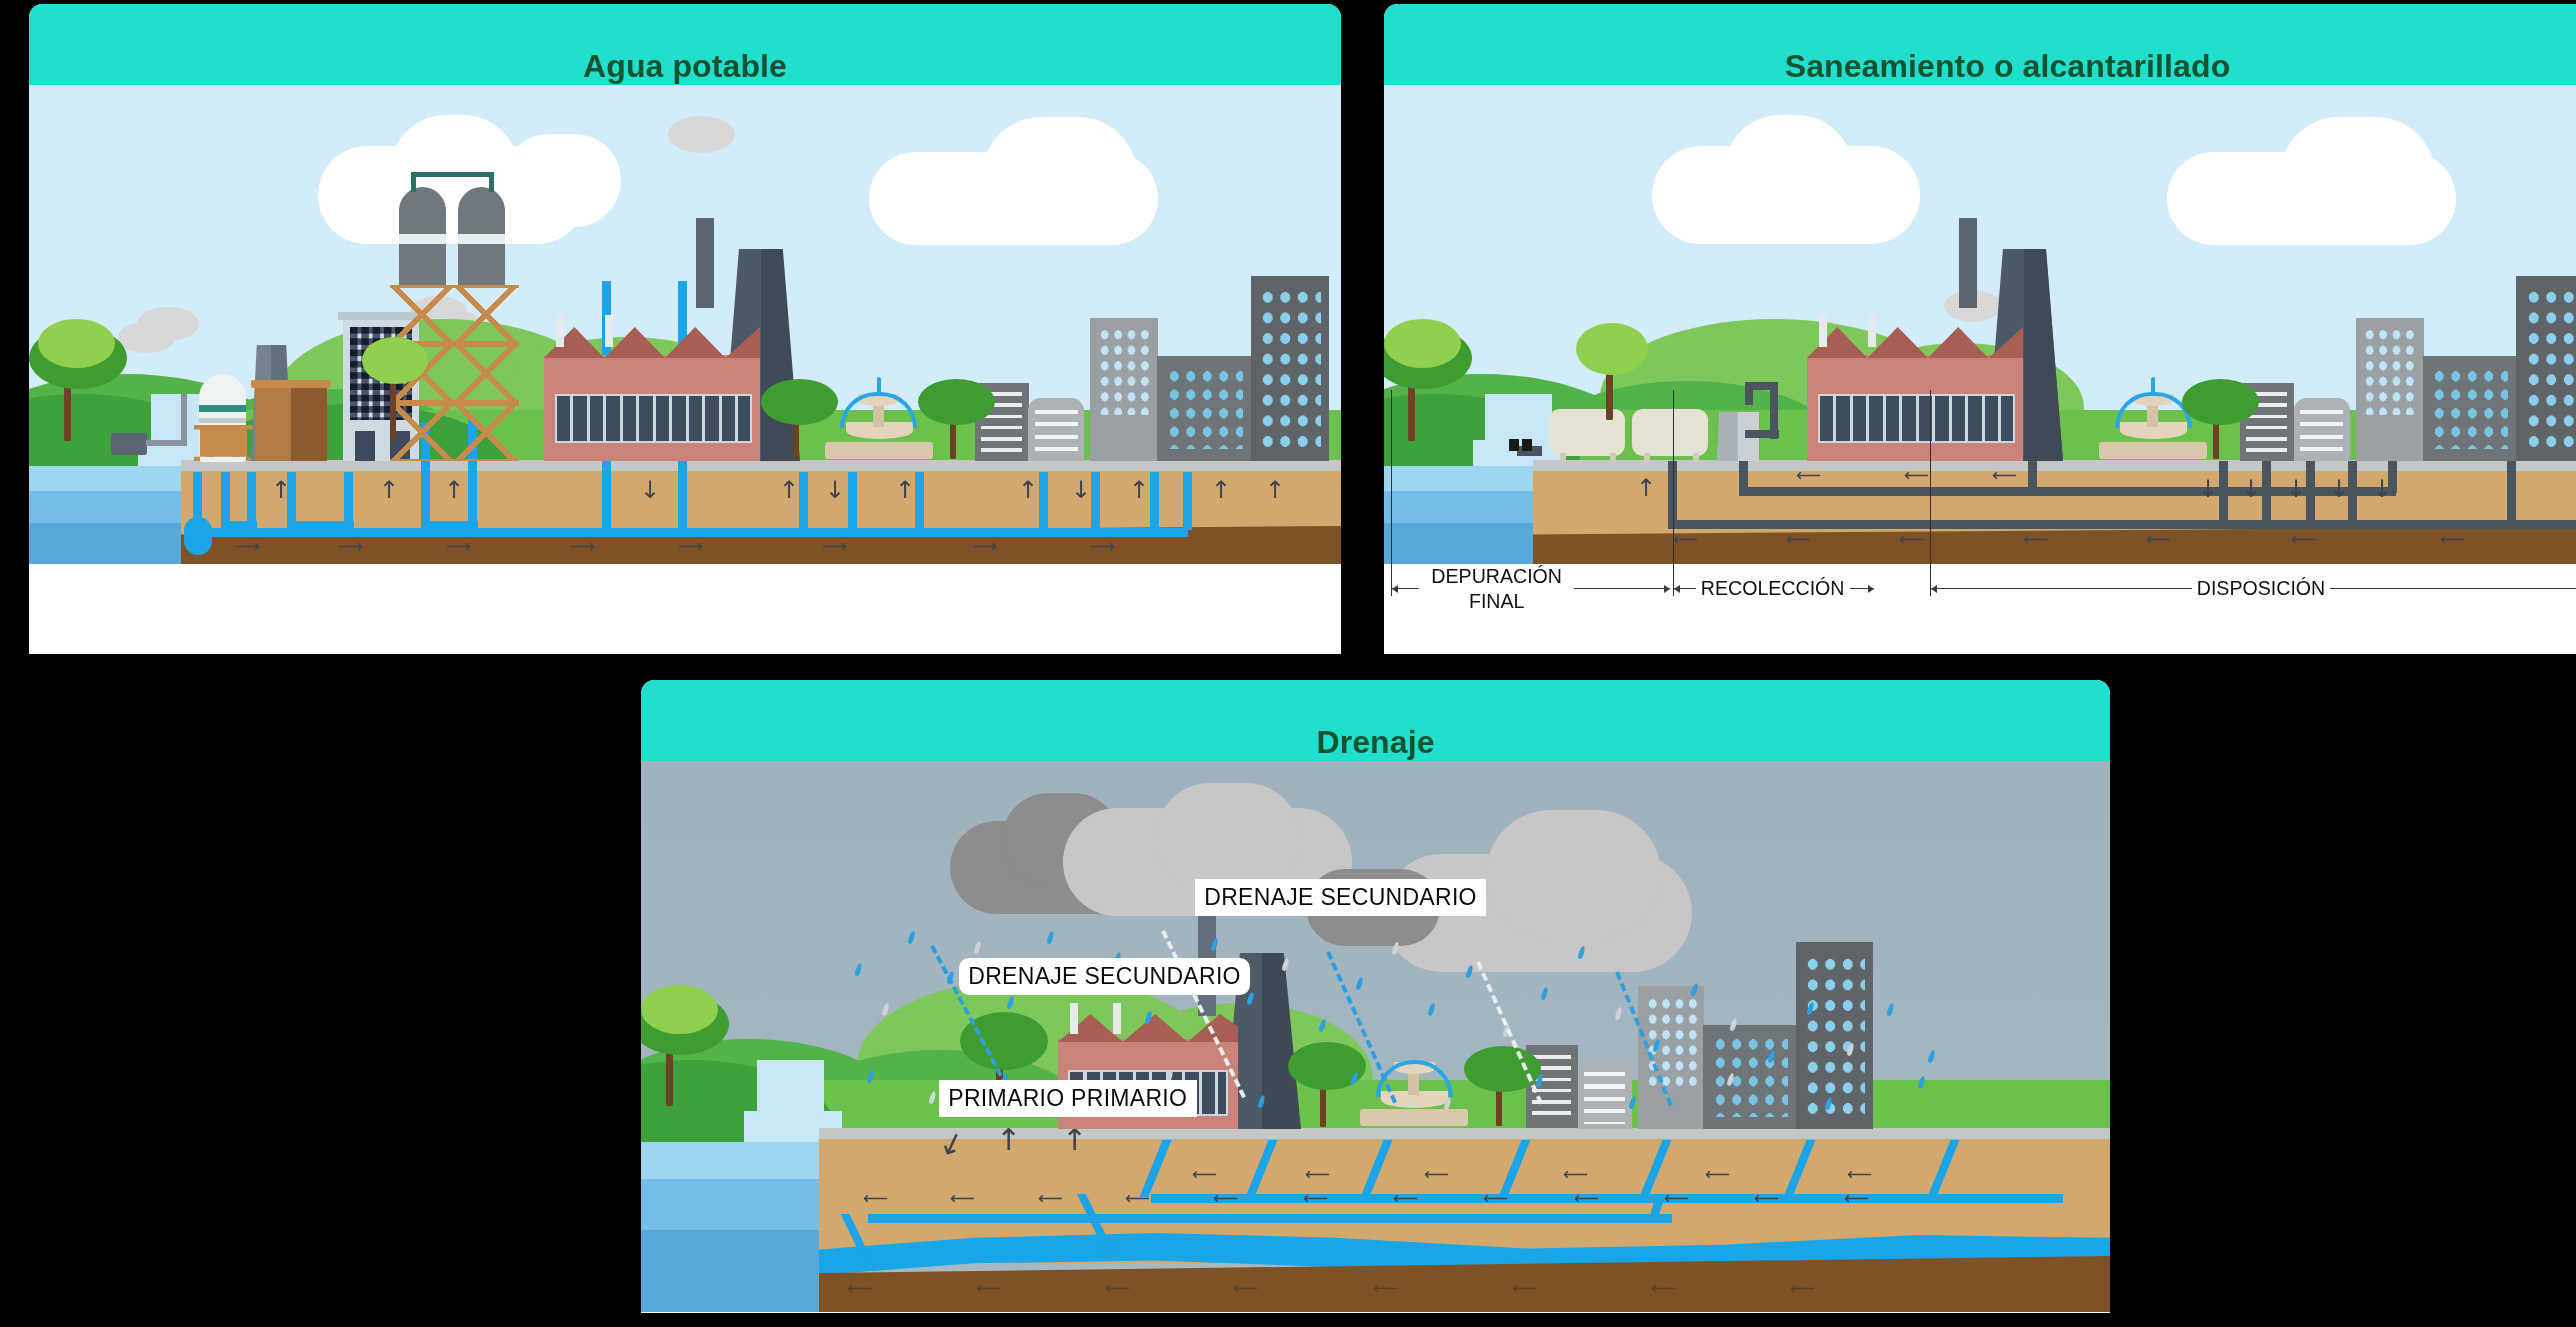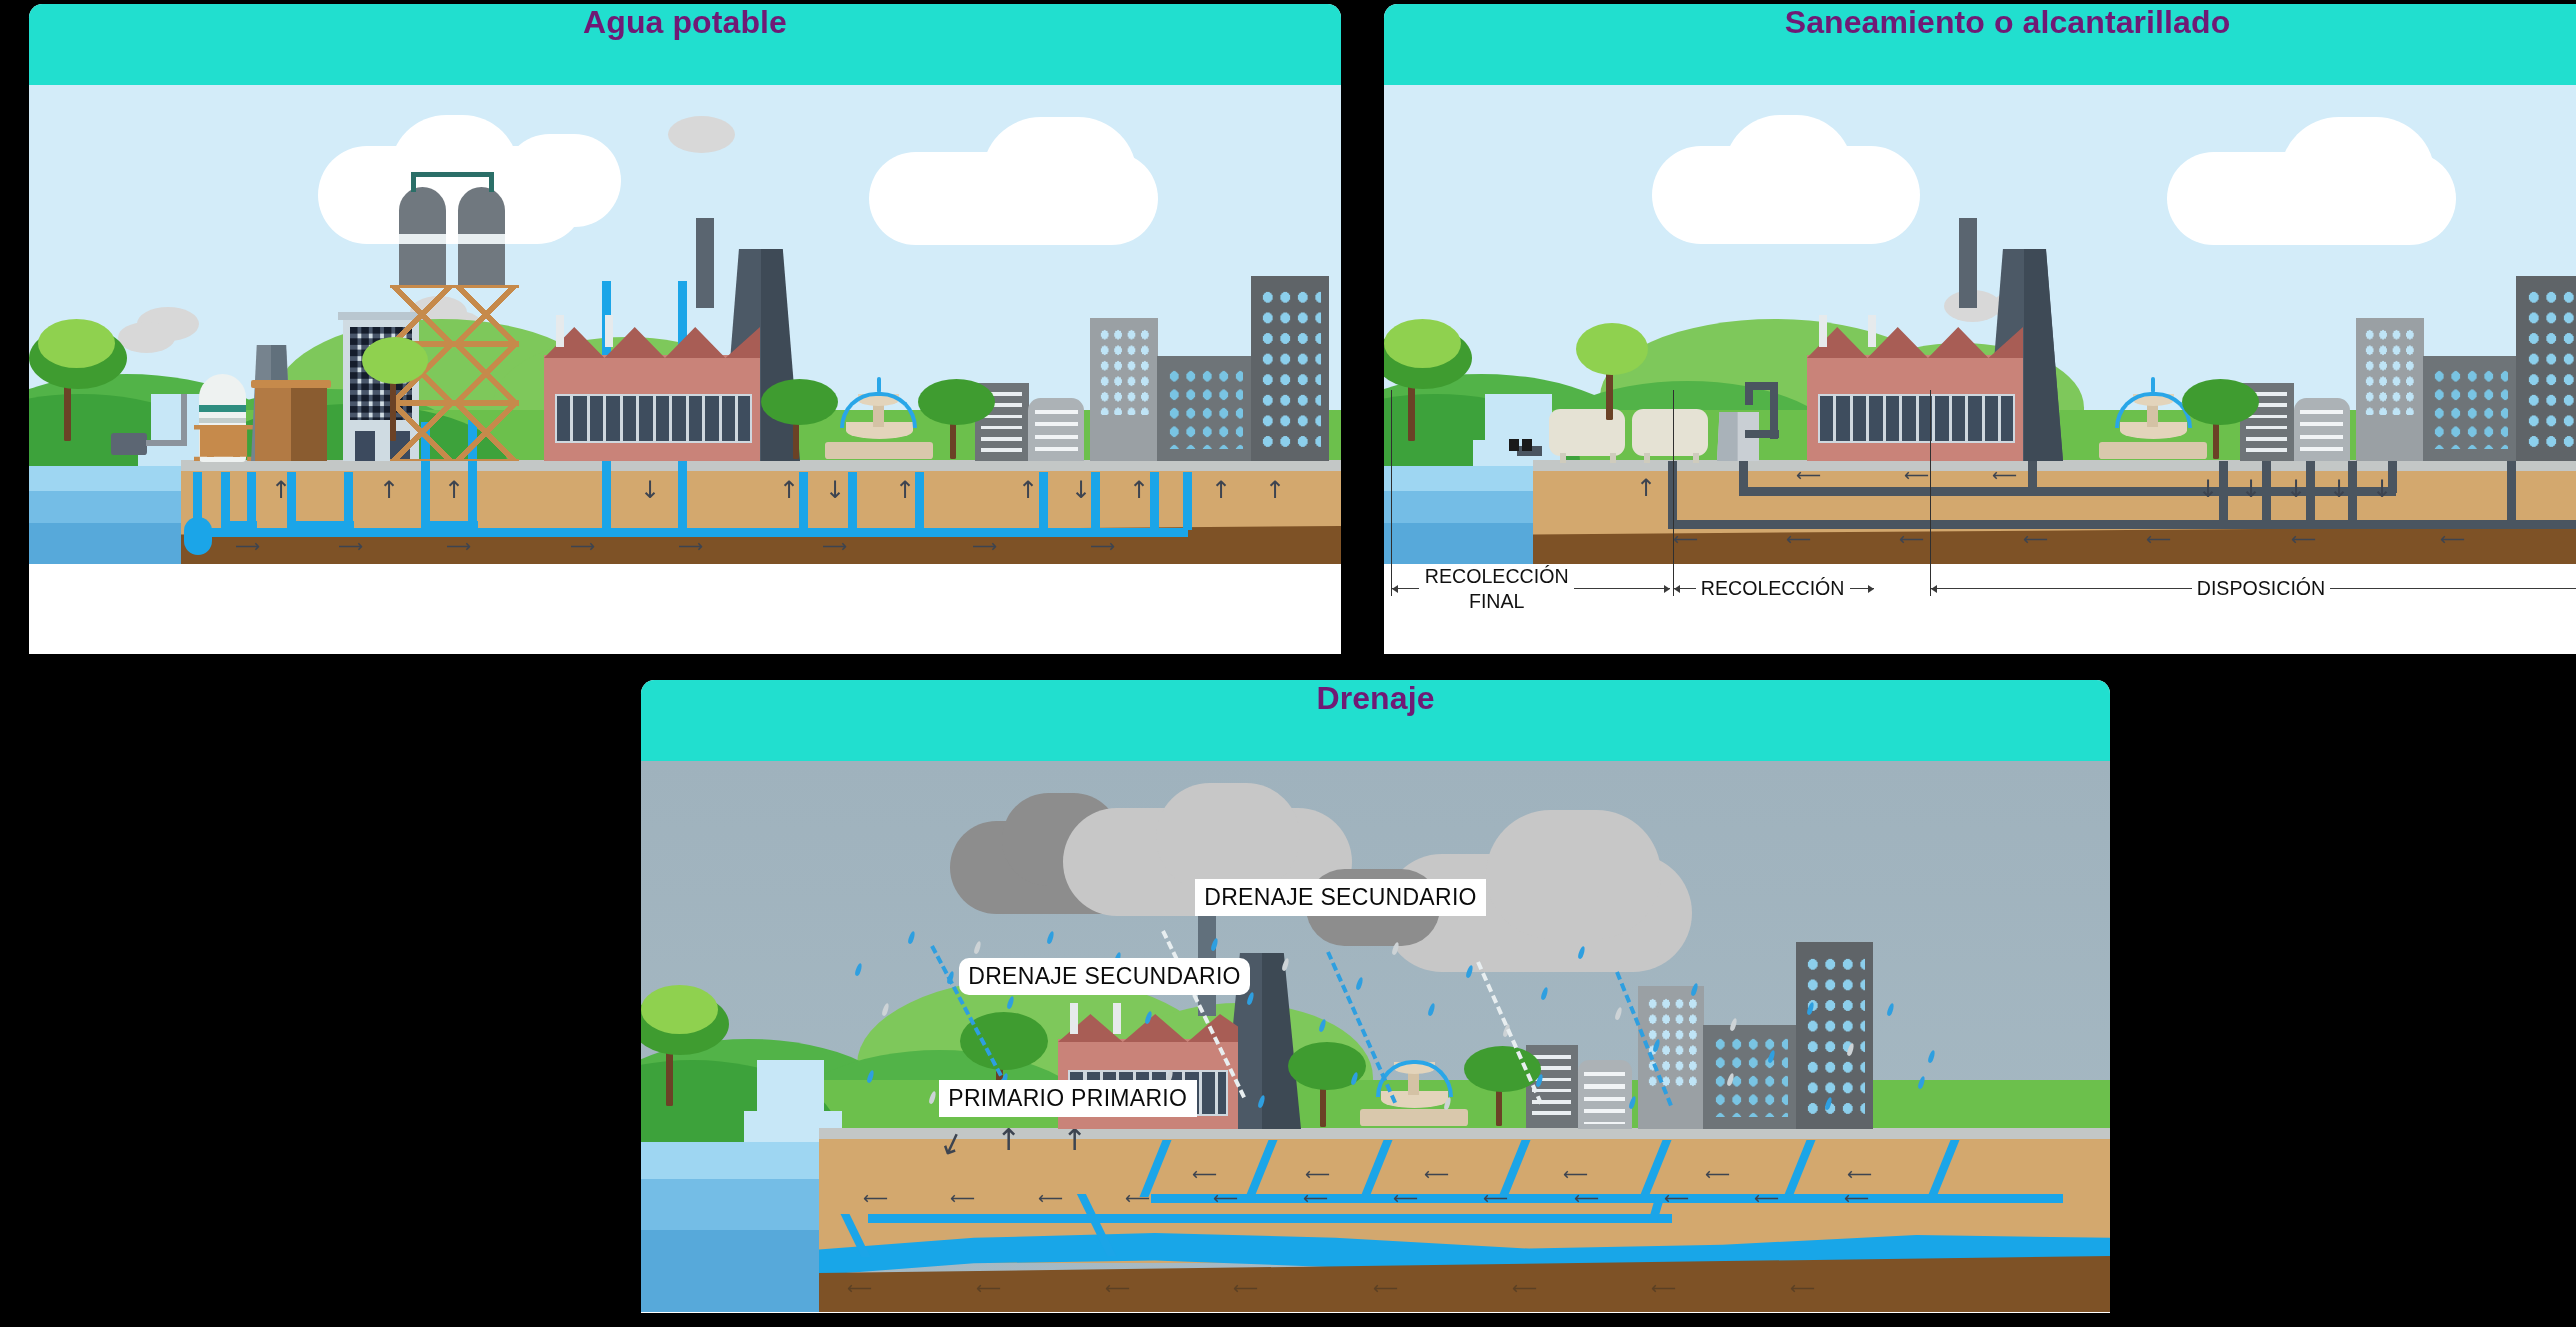--- a/index.html
+++ b/index.html
@@ -5,22 +5,22 @@
   * { box-sizing: border-box; margin:0; padding:0; }
   html,body{ background:#000; }
   body{
     width:2662px; height:1328px; position:relative; overflow:hidden;
     font-family:"Liberation Sans", sans-serif;
   }
 
   
   .panel{ position:absolute; background:#fff; border-radius:13.4px 13.4px 0 0; overflow:hidden; }
   .panel-header{
-    width:100%; display:flex; align-items:flex-start; justify-content:center;
-    font-weight:bold; color:#701a75; letter-spacing:0.1px;
+    width:100%; display:flex; align-items:flex-end; justify-content:center;
+    font-weight:bold; color:#14532d; letter-spacing:0.1px;
   }
   .scene{ position:absolute; left:0; right:0; overflow:hidden; }
 
   
   .sky{ position:absolute; inset:0; background:#d3ecf9; }
   .sky.storm{ background:linear-gradient(#9fb2bd,#a7bac4); }
 
   
   .cloud{ position:absolute; background:#fff; border-radius:50%; }
   .cloud.grey{ background:#d8d8d8; }
@@ -376,21 +376,21 @@
     <div class="foliage l" style="left:192px; top:238px; width:72px; height:52px;"></div>
   </div>
 
   <div class="axis" style="top:561px; height:90px; background:#fff;">
     <div class="tick" style="left:7.2px; top:-175px; height:206px;"></div>
     <div class="tick" style="left:289px; top:-175px; height:206px;"></div>
     <div class="tick" style="left:546px; top:-175px; height:206px;"></div>
 
     <div class="seg" style="left:8.2px; top:9.3px; width:278px; height:29px;">
       <div class="line l" style="max-width:27px;"></div>
-      <div class="txt" style="white-space:normal; max-width:155px; line-height:1.25;">RECOLECCIÓN FINAL</div>
+      <div class="txt" style="white-space:normal; max-width:155px; line-height:1.25;">DEPURACIÓN FINAL</div>
       <div class="line r"></div>
     </div>
 
     <div class="seg" style="left:290px; top:9.3px; width:255px; height:29px;">
       <div class="line l" style="max-width:21.6px;"></div>
       <div class="txt">RECOLECCIÓN</div>
       <div class="line r" style="max-width:24px;"></div>
     </div>
 
     <div class="seg" style="left:547px; top:9.3px; width:660px; height:29px;">

